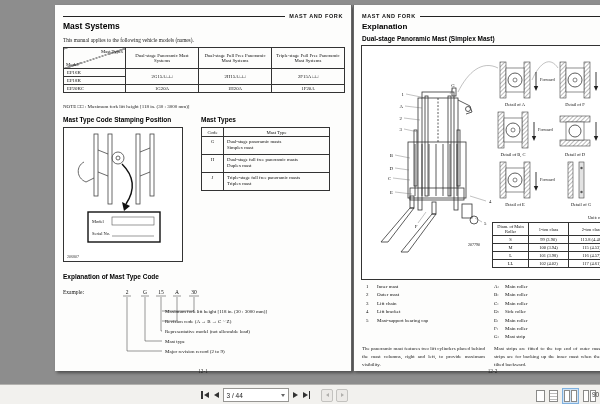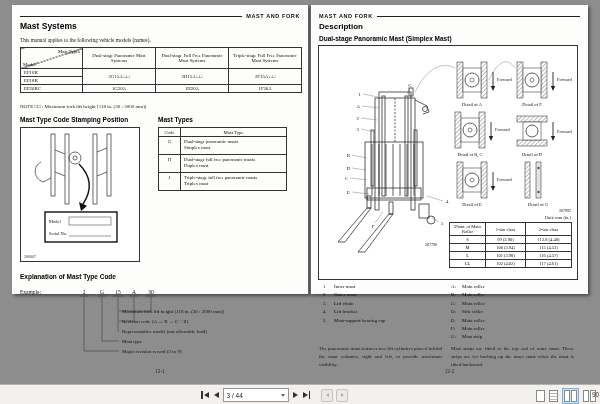--- a/index.html
+++ b/index.html
@@ -2,21 +2,21 @@
 <html><head>
 <meta charset="utf-8">
 <style>
   html,body{margin:0;padding:0;}
   body{
     width:600px;height:404px;overflow:hidden;position:relative;
     background:#8d8d8d;
     font-family:"Liberation Serif", serif;
     -webkit-font-smoothing:antialiased;
   }
-  .page{position:absolute;top:5px;height:289px;background:#fdfdfc;box-shadow:2px 2px 3px rgba(0,0,0,.45);}
+  .page{position:absolute;top:5px;height:366px;background:#fdfdfc;box-shadow:2px 2px 3px rgba(0,0,0,.45);margin-left:43px;}
   #page-left{left:12px;width:296px;border-right:1px solid #666;}
   #page-right{left:310px;width:277px;border-left:1px solid #666;}
   .abs{position:absolute;}
 
   
   .hdr-row{position:absolute;display:flex;align-items:center;gap:4px;}
   .hdr-label{font:bold 5.5px "Liberation Sans",sans-serif;letter-spacing:.6px;color:#111;white-space:nowrap;}
   .hdr-line{height:1px;background:#222;flex:1;}
 
   .h1{font:bold 8.5px "Liberation Sans",sans-serif;color:#000;}
@@ -224,21 +224,21 @@
   <div class="abs page-no" style="top:363px;">12-1</div>
 </div>
 
 <div class="page" id="page-right">
 
   <div class="hdr-row" style="left:8px;top:8px;width:261px;">
     <span class="hdr-label">MAST AND FORK</span>
     <div class="hdr-line"></div>
   </div>
 
-  <div class="abs h1" style="left:8px;top:17px;font-size:8px;">Description</div>
+  <div class="abs h1" style="left:8px;top:17px;font-size:8px;">Explanation</div>
   <div class="abs h2" style="left:8px;top:30px;">Dual-stage Panoramic Mast (Simplex Mast)</div>
 
   <div class="fig-frame" style="left:7px;top:40px;width:258px;height:233px;">
     <svg width="258" height="233" viewBox="0 0 258 233" style="position:absolute;left:0;top:0;">
       <defs>
         <pattern id="h" width="3" height="3" patternUnits="userSpaceOnUse" patternTransform="rotate(45)">
           <rect width="3" height="3" fill="#fff"></rect>
           <line x1="0" y1="0" x2="0" y2="3" stroke="#666" stroke-width="0.9"></line>
         </pattern>
         <g id="dblk">

